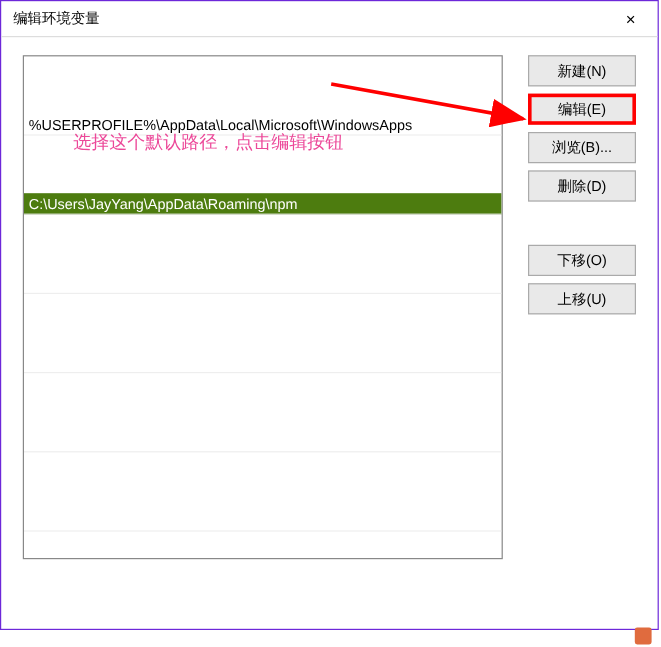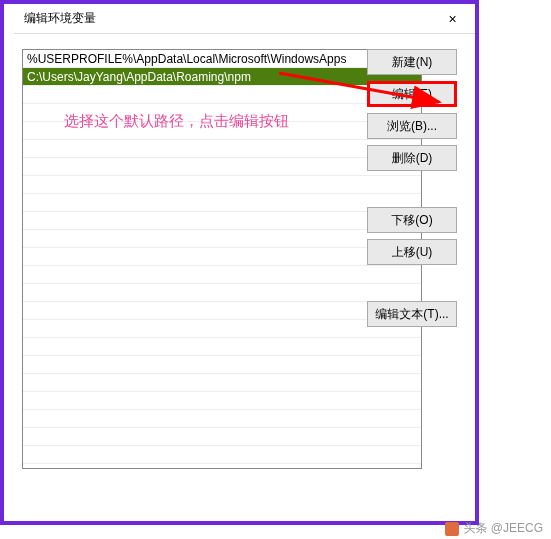--- a/index.html
+++ b/index.html
@@ -5,26 +5,25 @@
     * { box-sizing: border-box; margin: 0; padding: 0; }
     body {
       font-family: "Microsoft YaHei", "Segoe UI", sans-serif;
       font-size: 12px;
       background: #fff;
       width: 551px;
       height: 539px;
       position: relative;
     }
     .dialog {
-      width: 479px;
+      width: 549px;
       height: 525px;
-      border: 4px solid #6d28d9;
+      border: 1px solid #6d28d9;
       background: #fff;
       position: relative;
-      padding-left: 10px;
     }
     .titlebar {
       height: 30px;
       display: flex;
       align-items: center;
       padding-left: 10px;
       border-bottom: 1px solid #ddd;
     }
     .titlebar-title { font-size: 12px; }
     .close-btn {
@@ -48,20 +47,21 @@
       background: #fff;
       overflow: hidden;
     }
     .list-row {
       height: 18px;
       line-height: 18px;
       padding-left: 4px;
       border-bottom: 1px solid #eee;
       white-space: nowrap;
       font-size: 12px;
+      margin-top: 48px;
     }
     .list-row.selected {
       background: #4d7c0f;
       color: #fff;
       position: relative;
     }
     .empty-rows .list-row { border-bottom: 1px solid #eee; }
     .buttons {
       position: absolute;
       top: 0; right: 0;
@@ -155,35 +155,33 @@
 
     <div class="buttons">
       <button class="btn">新建(N)</button>
       <button class="btn highlight-edit">编辑(E)</button>
       <button class="btn">浏览(B)...</button>
       <button class="btn">删除(D)</button>
       <div class="spacer"></div>
       <button class="btn">下移(O)</button>
       <button class="btn">上移(U)</button>
       <div class="spacer"></div>
-      <button class="btn">编辑文本(T)...</button>
     </div>
   </div>
 
   <div class="footer">
   </div>
 
   <svg class="annotation-arrow" style="left:270px; top:62px; width:175px; height:45px;">
     <defs>
       <marker id="arrowhead" markerWidth="10" markerHeight="8" refX="9" refY="4" orient="auto">
         <polygon points="0 0, 10 4, 0 8" fill="#ff0000"></polygon>
       </marker>
     </defs>
     <line x1="5" y1="7" x2="165" y2="36" stroke="#ff0000" stroke-width="3" marker-end="url(#arrowhead)"></line>
   </svg>
 
   <div class="annotation-text" style="left:60px; top:108px;">选择这个默认路径，点击编辑按钮</div>
 </div>
 
 <div class="watermark">
   <span class="watermark-logo"></span>
-  <span>头条 @JEECG</span>
 </div>
 
 </body></html>

